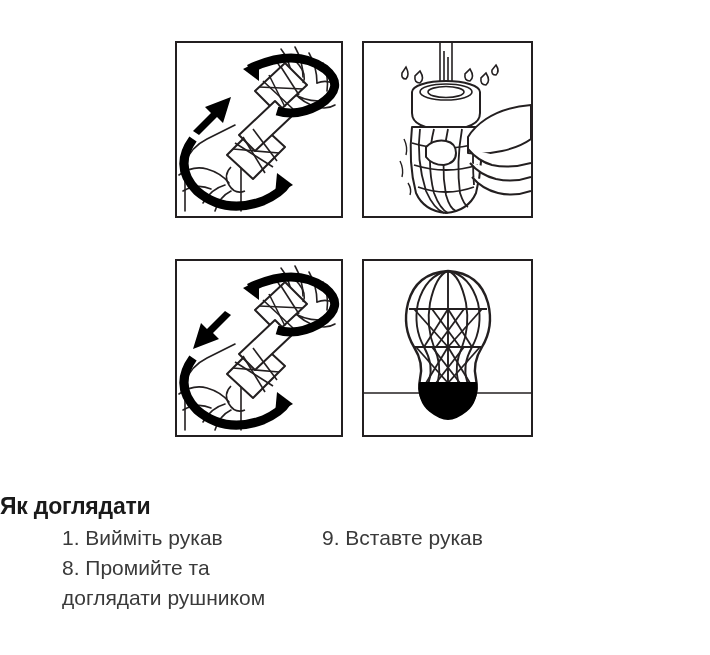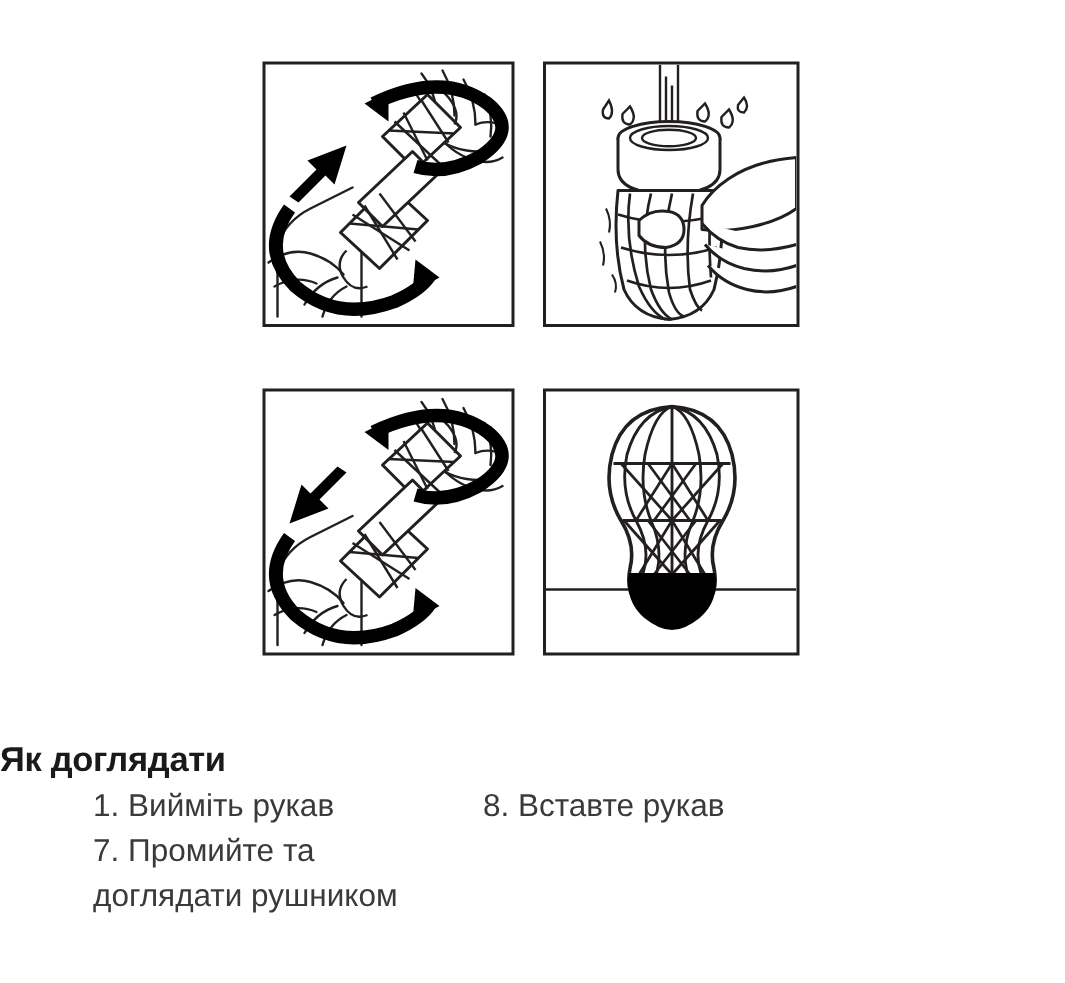--- a/index.html
+++ b/index.html
@@ -322,21 +322,21 @@
     </svg>
   </div>
 </div>
 
 <div class="care-heading">Як доглядати</div>
 
 <div class="steps">
 
   <div class="steps-col left">
     <div class="step-line">1. Вийміть рукав</div>
-    <div class="step-line">7. Промийте та</div>
+    <div class="step-line">8. Промийте та</div>
     <div class="step-line">доглядати рушником</div>
   </div>
 
   <div class="steps-col right">
-    <div class="step-line">8. Вставте рукав</div>
+    <div class="step-line">9. Вставте рукав</div>
   </div>
 
 </div>
 
 </body></html>

